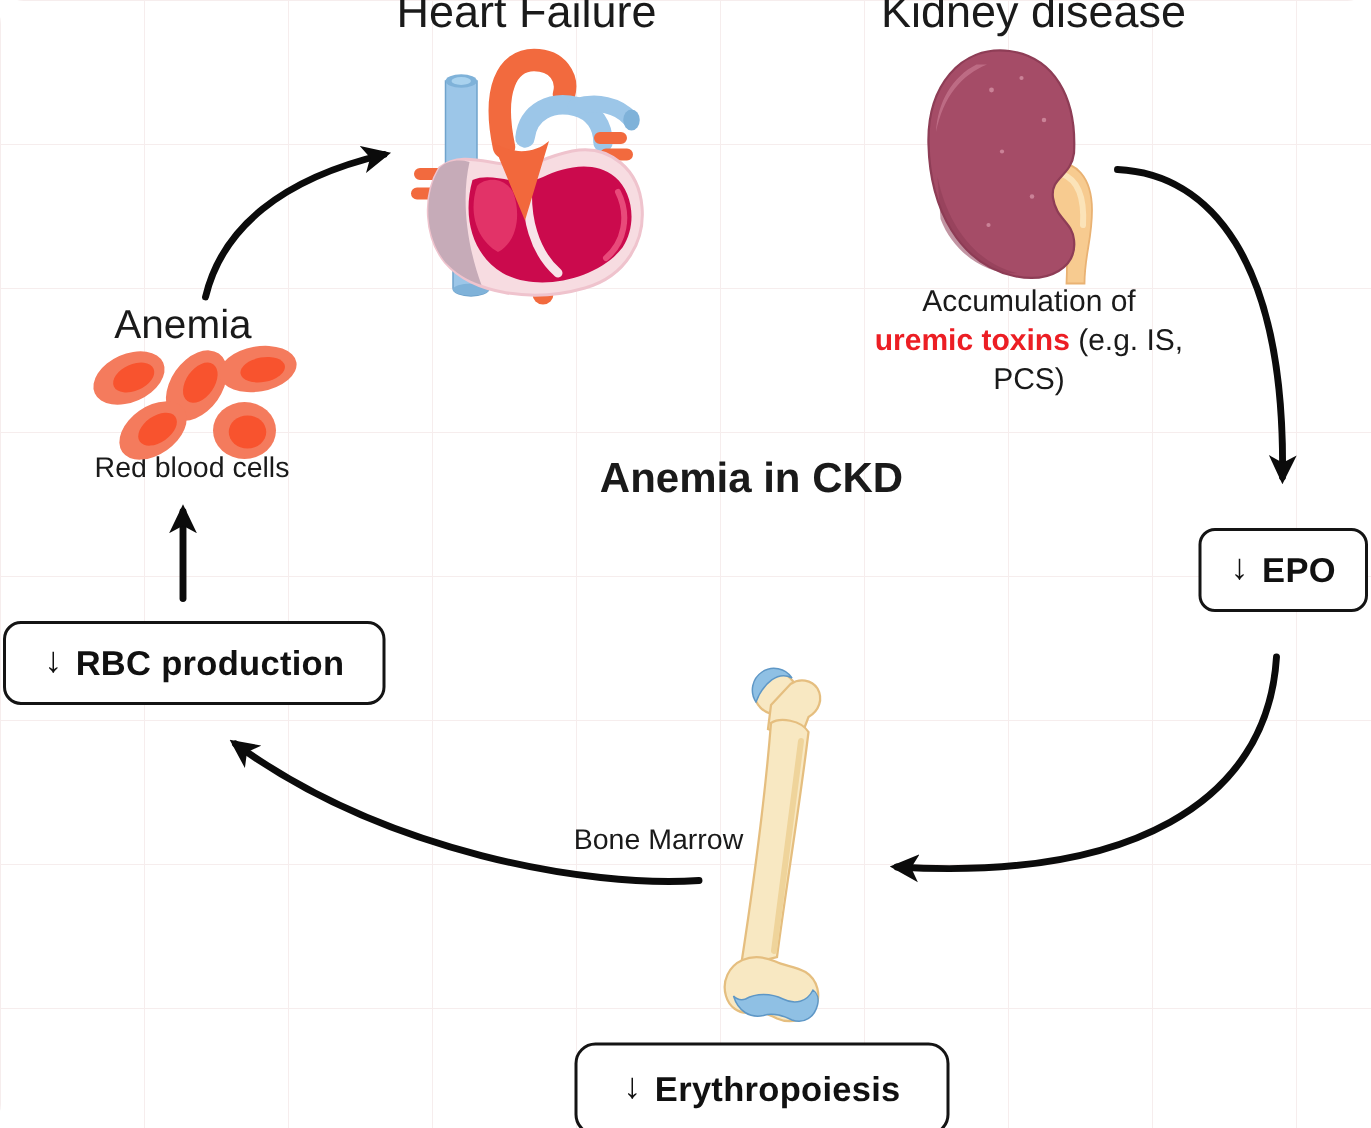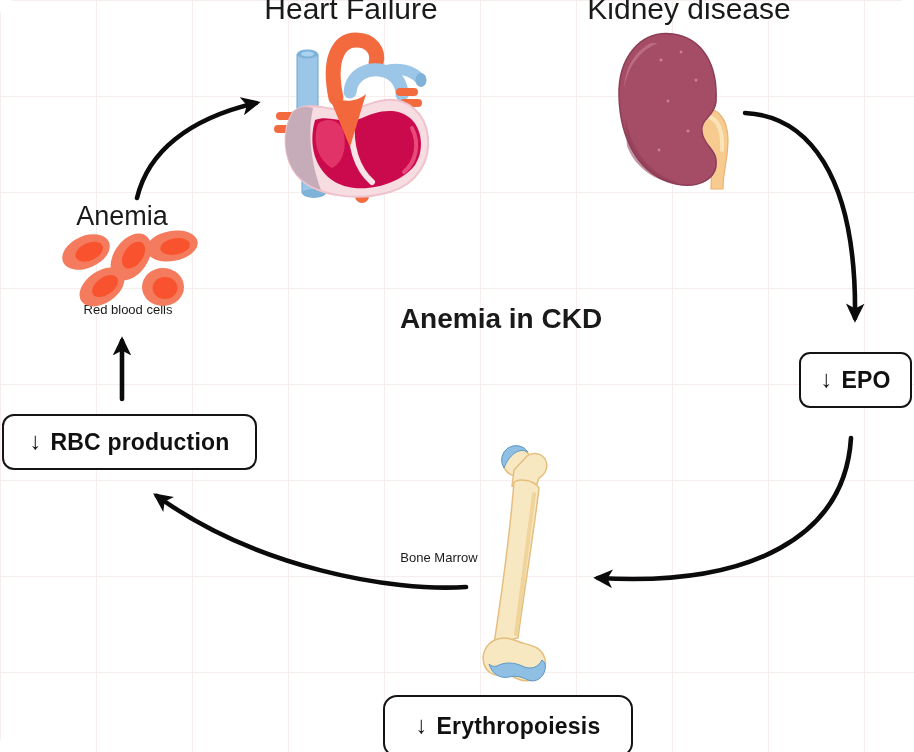--- a/index.html
+++ b/index.html
@@ -9,21 +9,21 @@
       linear-gradient(to right, #f6eded 1px, transparent 1px),
       linear-gradient(to bottom, #f6eded 1px, transparent 1px);
     background-size:96px 96px;
     font-family:"Liberation Sans", sans-serif;color:#111;border-radius:16px;
   }
   .abs{position:absolute;}
   .ctr{text-align:center;}
   .big-title{font-size:30px;font-weight:400;color:#1a1a1a;line-height:1.05;}
   .mid-label{font-size:27px;font-weight:400;color:#1a1a1a;}
   .main-title{font-size:28px;font-weight:700;color:#1a1a1a;}
-  .caption{font-size:13px;font-weight:400;color:#1a1a1a;}
+  .caption{font-size:19px;font-weight:400;color:#1a1a1a;}
   .accum{font-size:20px;line-height:26px;font-weight:400;color:#1a1a1a;}
   .accum .toxin{font-weight:700;}
   .node-box{
     position:absolute;background:#fff;border:2px solid #141414;border-radius:12px;
     display:flex;align-items:center;justify-content:center;gap:9px;
     font-size:23px;color:#111;box-sizing:border-box;
   }
   .node-box .dn{font-weight:400;font-size:24px;transform:translateY(-1px);}
   .node-box .lbl{font-weight:700;letter-spacing:.2px;}
   svg{display:block;}
@@ -54,20 +54,25 @@
   <div class="abs ctr big-title" style="left:564px;top:-7px;width:250px;">Kidney disease</div>
 
   <div class="abs ctr main-title" style="left:351px;top:303px;width:300px;">Anemia in CKD</div>
 
   <div class="abs ctr mid-label" style="left:22px;top:201px;width:200px;">Anemia</div>
 
   <div class="abs ctr caption" style="left:28px;top:302px;width:200px;">Red blood cells</div>
 
   <div class="abs ctr caption" style="left:339px;top:550px;width:200px;text-align:center;">Bone Marrow</div>
 
+  <div class="abs ctr accum" style="left:526px;top:188px;width:320px;">
+    <span>Accumulation of</span><br>
+    <span class="toxin" style="color:#ec1e24;">uremic toxins</span><span> (e.g. IS,</span><br>
+    <span>PCS)</span>
+  </div>
 
   <div class="node-box" style="left:799px;top:352px;width:113px;height:56px;border-radius:11px;">
     <span class="dn">↓</span>
     <span class="lbl">EPO</span>
   </div>
 
   <div class="node-box" style="left:2px;top:414px;width:255px;height:56px;">
     <span class="dn">↓</span>
     <span class="lbl">RBC production</span>
   </div>

